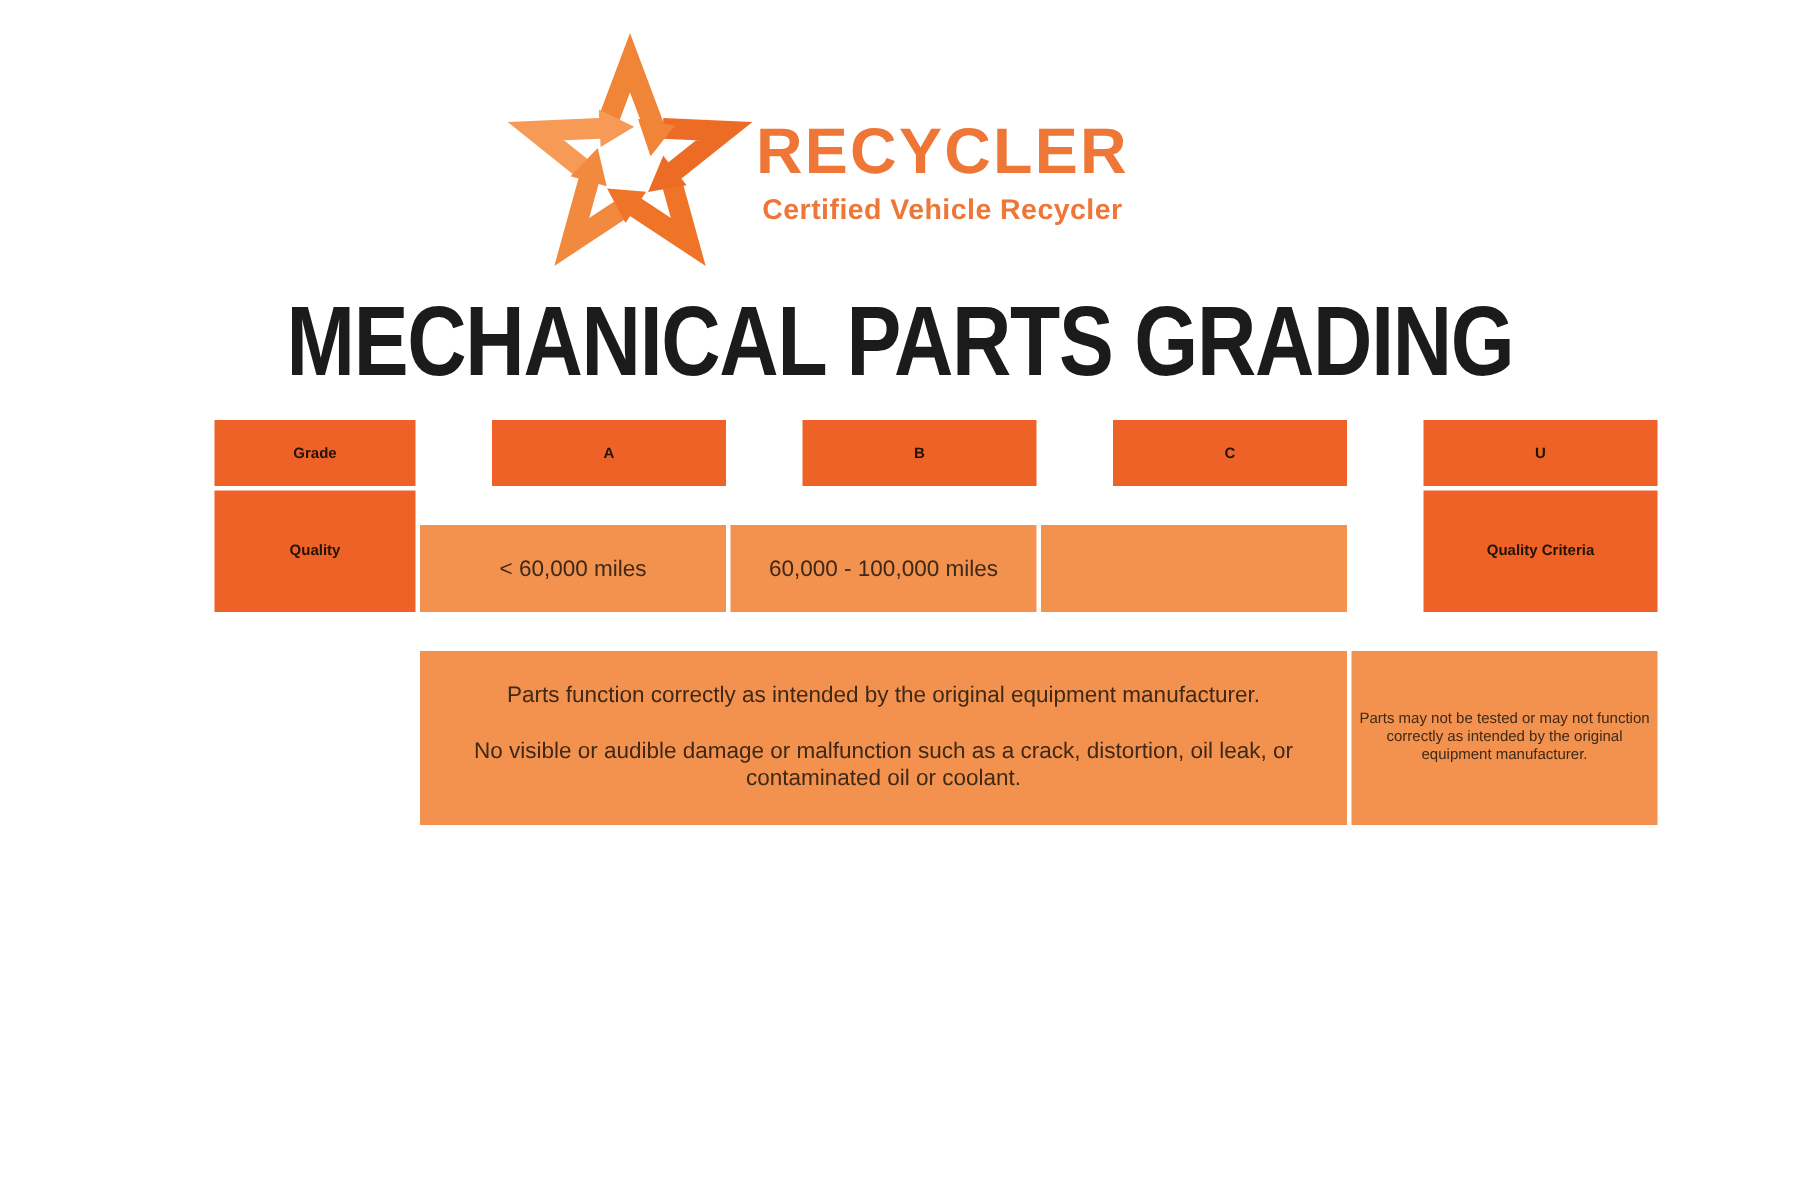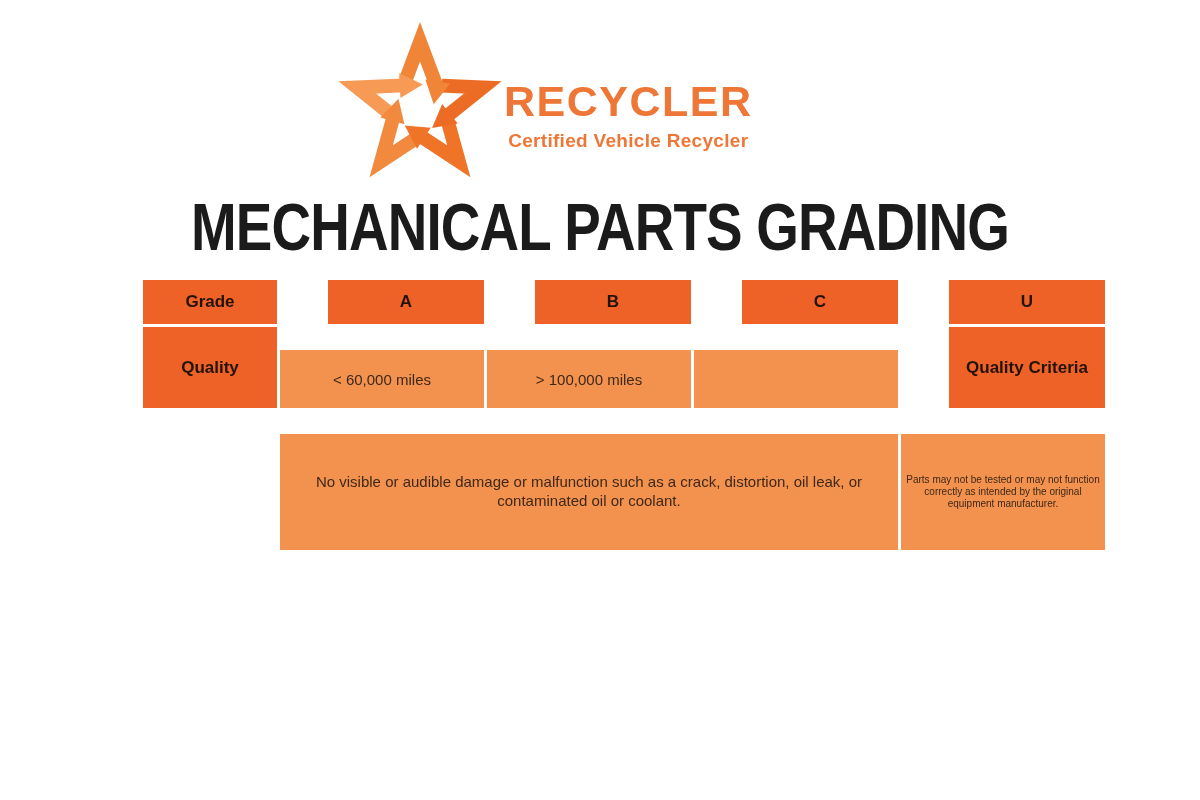--- a/index.html
+++ b/index.html
@@ -52,21 +52,21 @@
     background:var(--table-border,#ffffff);
   }
   .tcell {
     display:flex; align-items:center; justify-content:center;
     flex-direction:column;
     text-align:center;
   }
   .hdr {
     background:var(--table-header-bg,#ee6227);
     color:var(--table-header-text,#231307);
-    font-weight:bold; font-size:17px;margin-left:48px;
+    font-weight:bold; font-size:10px;margin-left:48px;
   }
   .body-cell {
     background:var(--table-body-bg,#f3924e);
     color:var(--table-body-text,#3e2817);
     font-size:15px;
     margin-top:23px;
   }
   .quality-abc {
     grid-column:2 / 5;
     padding:0 20px;
@@ -110,23 +110,24 @@
   <div class="grading-table">
 
     <div class="tcell hdr">Grade</div>
     <div class="tcell hdr">A</div>
     <div class="tcell hdr">B</div>
     <div class="tcell hdr">C</div>
     <div class="tcell hdr">U</div>
 
     <div class="tcell hdr">Quality</div>
     <div class="tcell body-cell">&lt; 60,000 miles</div>
-    <div class="tcell body-cell">&gt; 100,000 miles</div>
+    <div class="tcell body-cell">60,000 - 100,000 miles</div>
     <div class="tcell body-cell"></div>
 
     <div class="tcell hdr">Quality Criteria</div>
     <div class="tcell body-cell quality-abc">
+      <p>Parts function correctly as intended by the original equipment manufacturer.</p>
       <p>No visible or audible damage or malfunction such as a crack, distortion, oil leak, or contaminated oil or coolant.</p>
     </div>
     <div class="tcell body-cell quality-u">Parts may not be tested or may not function correctly as intended by the original equipment manufacturer.</div>
 
   </div>
 </div>
 
 </body></html>

